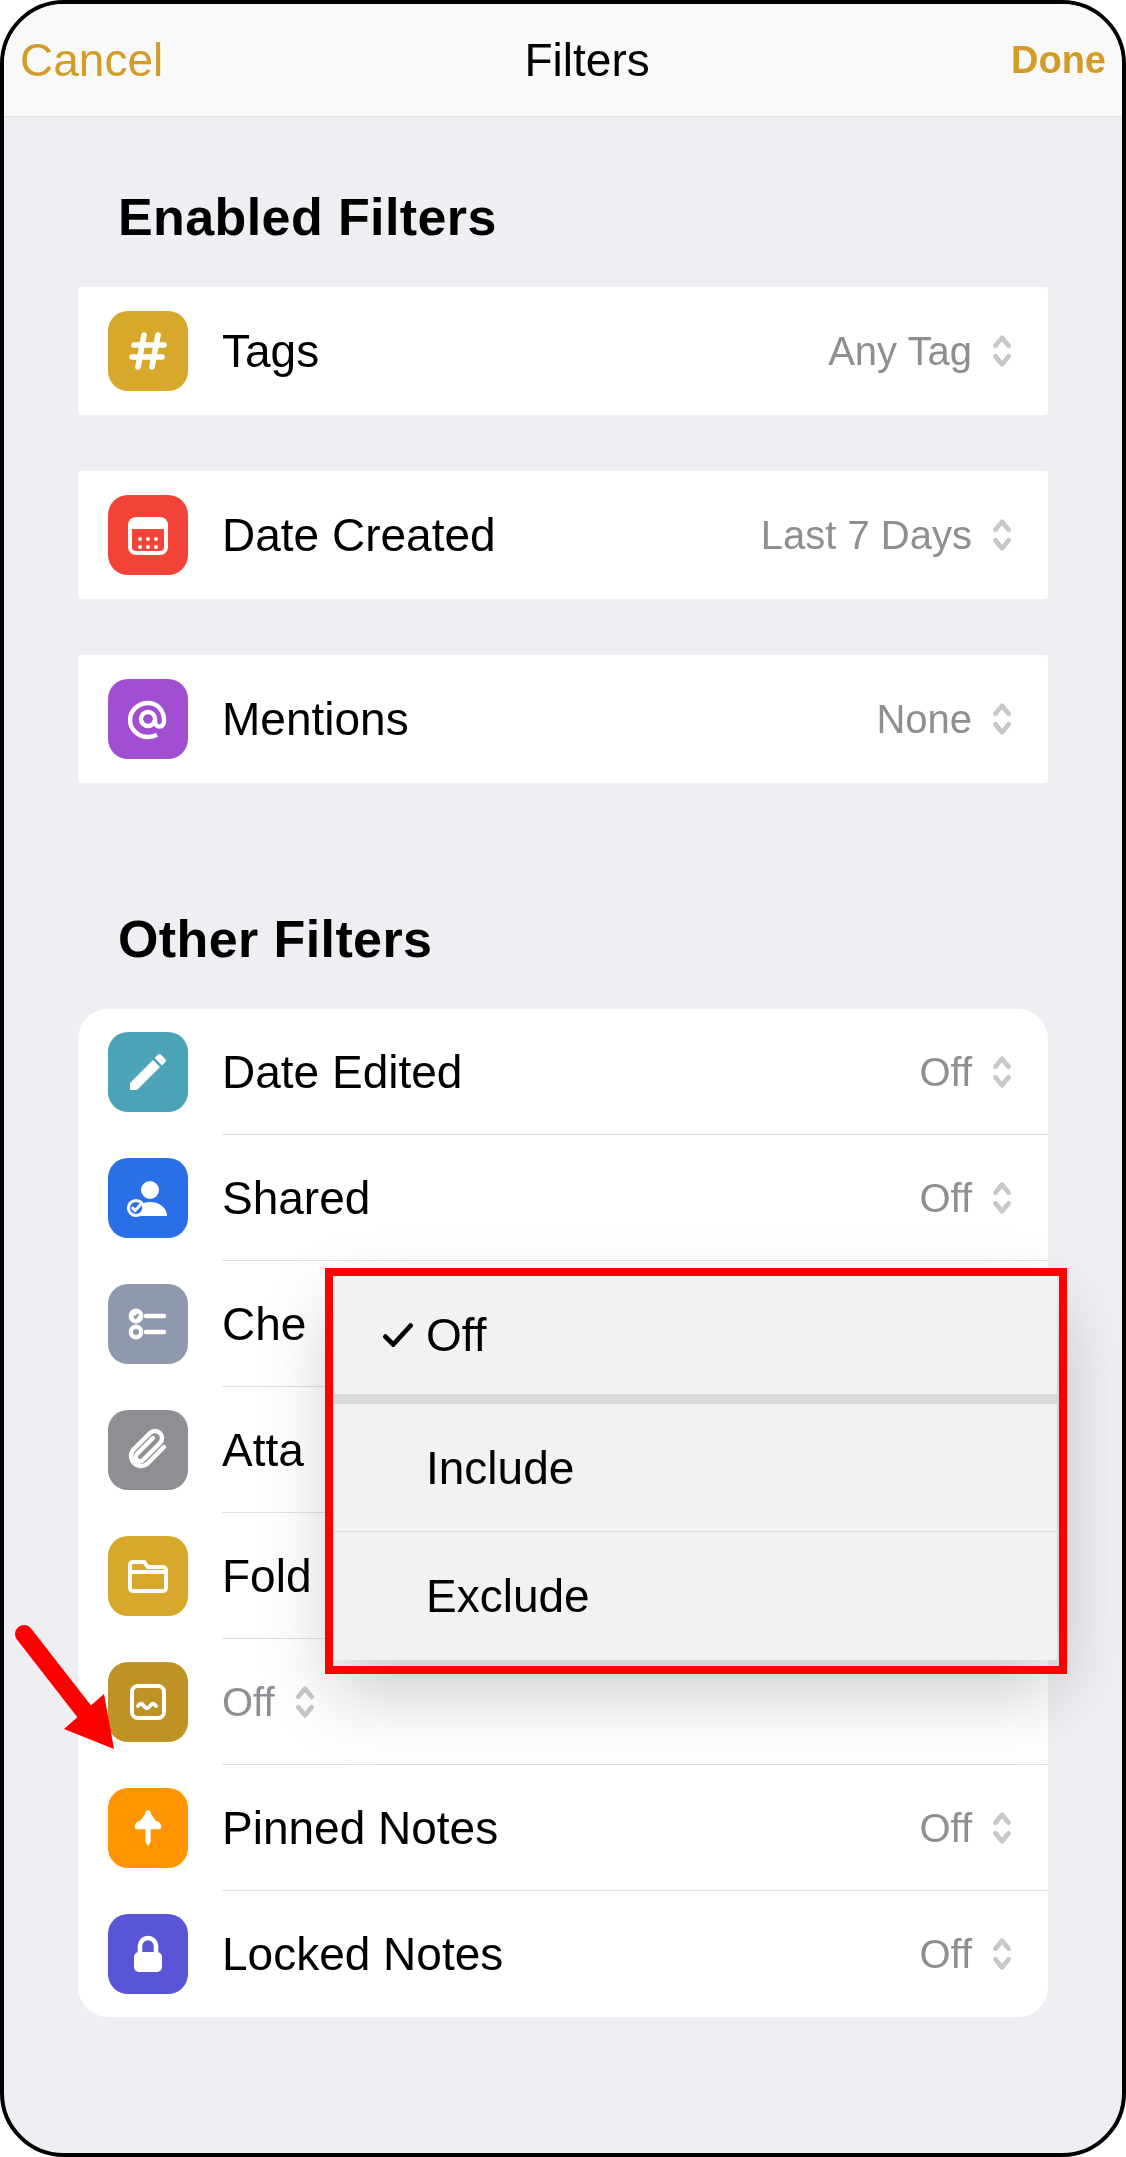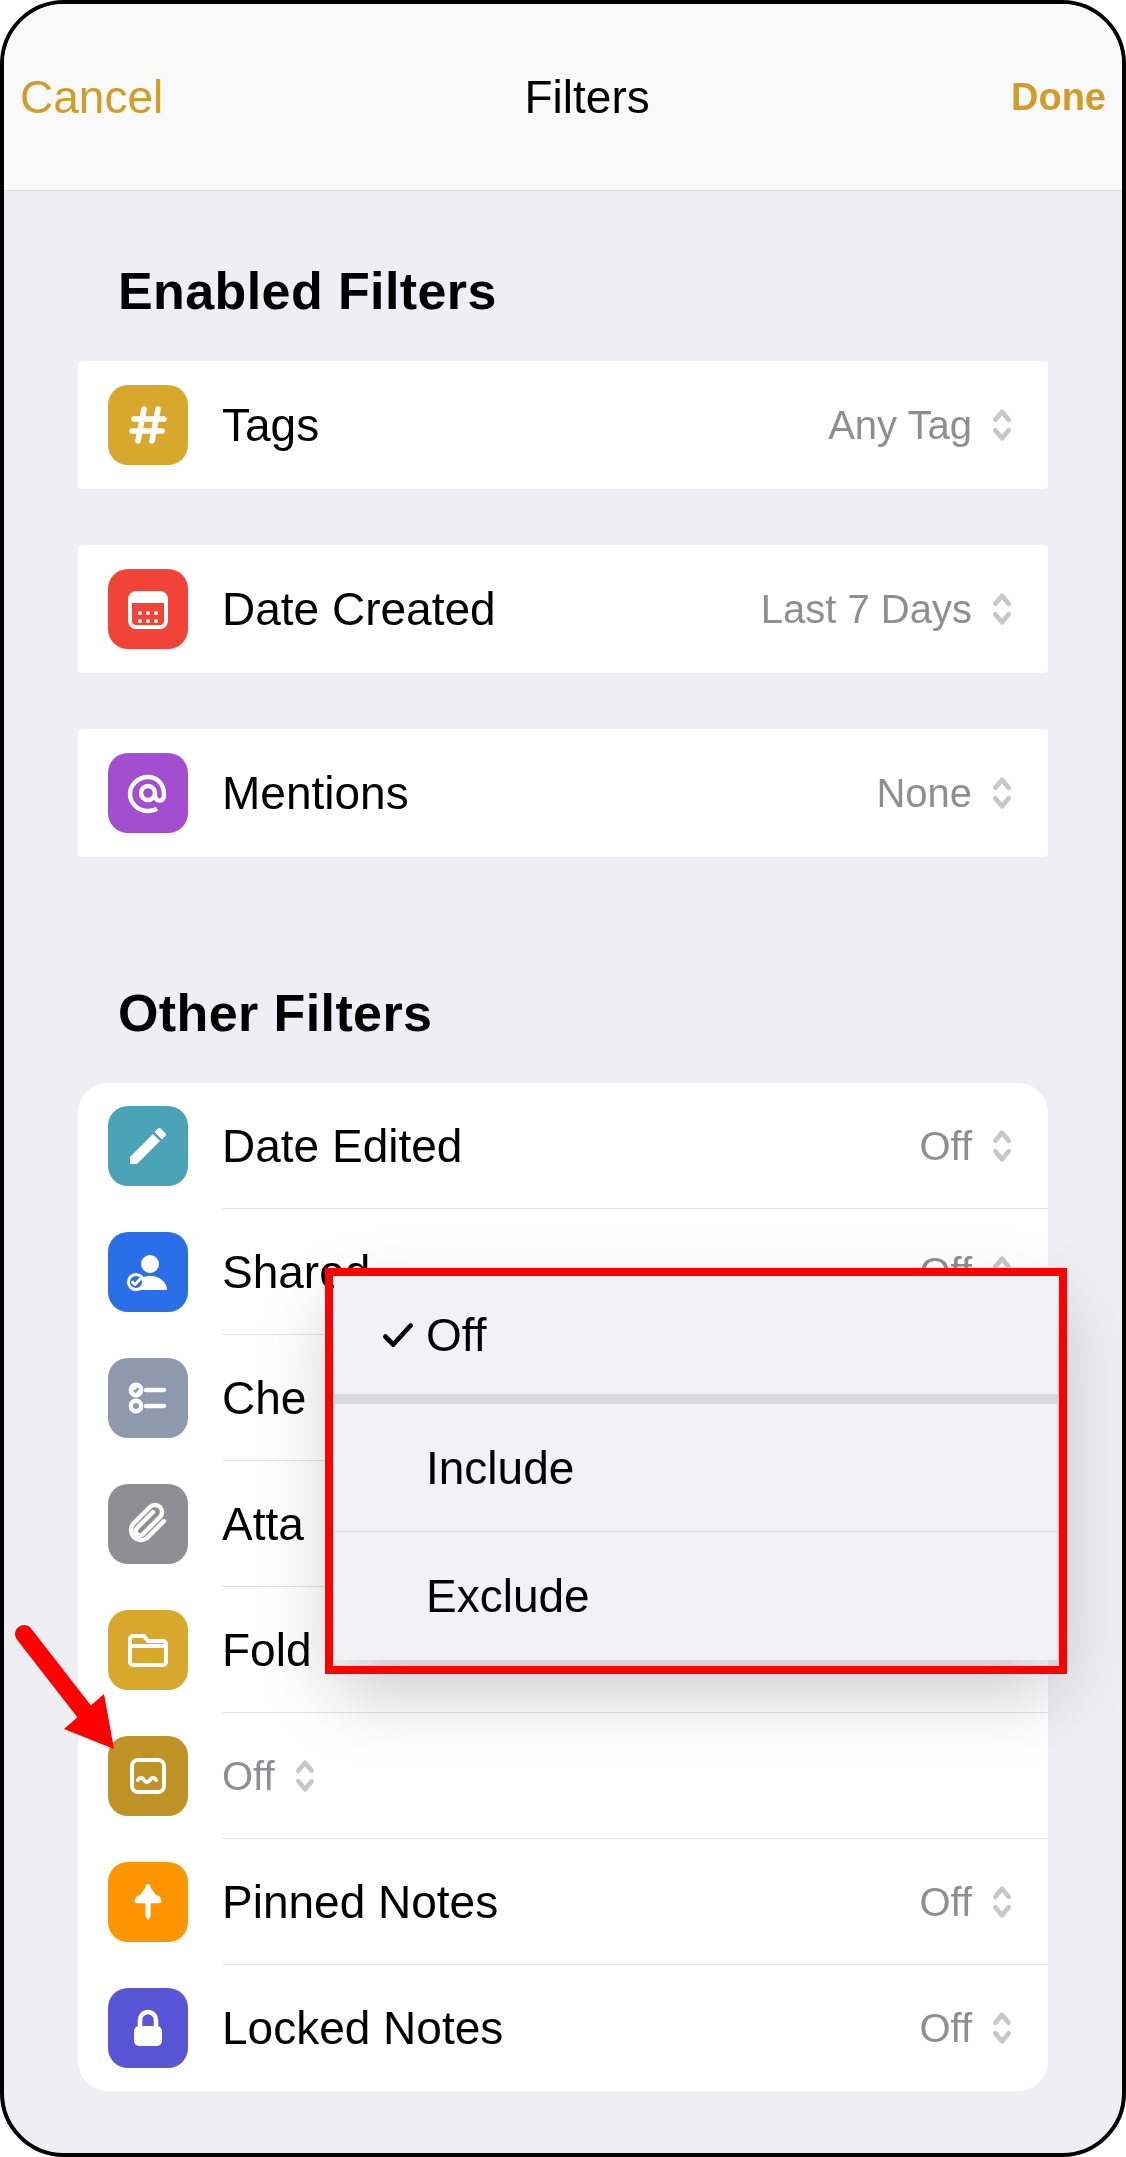--- a/index.html
+++ b/index.html
@@ -7,21 +7,21 @@
   .device {
     width: 1126px;
     height: 2157px;
     position: relative;
     border: 4px solid #000;
     border-radius: 64px;
     overflow: hidden;
     background: #efeef3;
   }
   .navbar {
-    height: 187px;
+    height: 113px;
     background: #f9f9f9;
     border-bottom: 1px solid #ddd;
     display: flex;
     align-items: center;
     justify-content: space-between;
     padding: 0 16px;
   }
   .nav-left { font-size: 46px; font-weight: 400; color: #d29c26; }
   .nav-title { font-size: 46px; font-weight: 400; color: #000; }
   .nav-right { font-size: 38px; font-weight: 600; color: #d29c26; }

